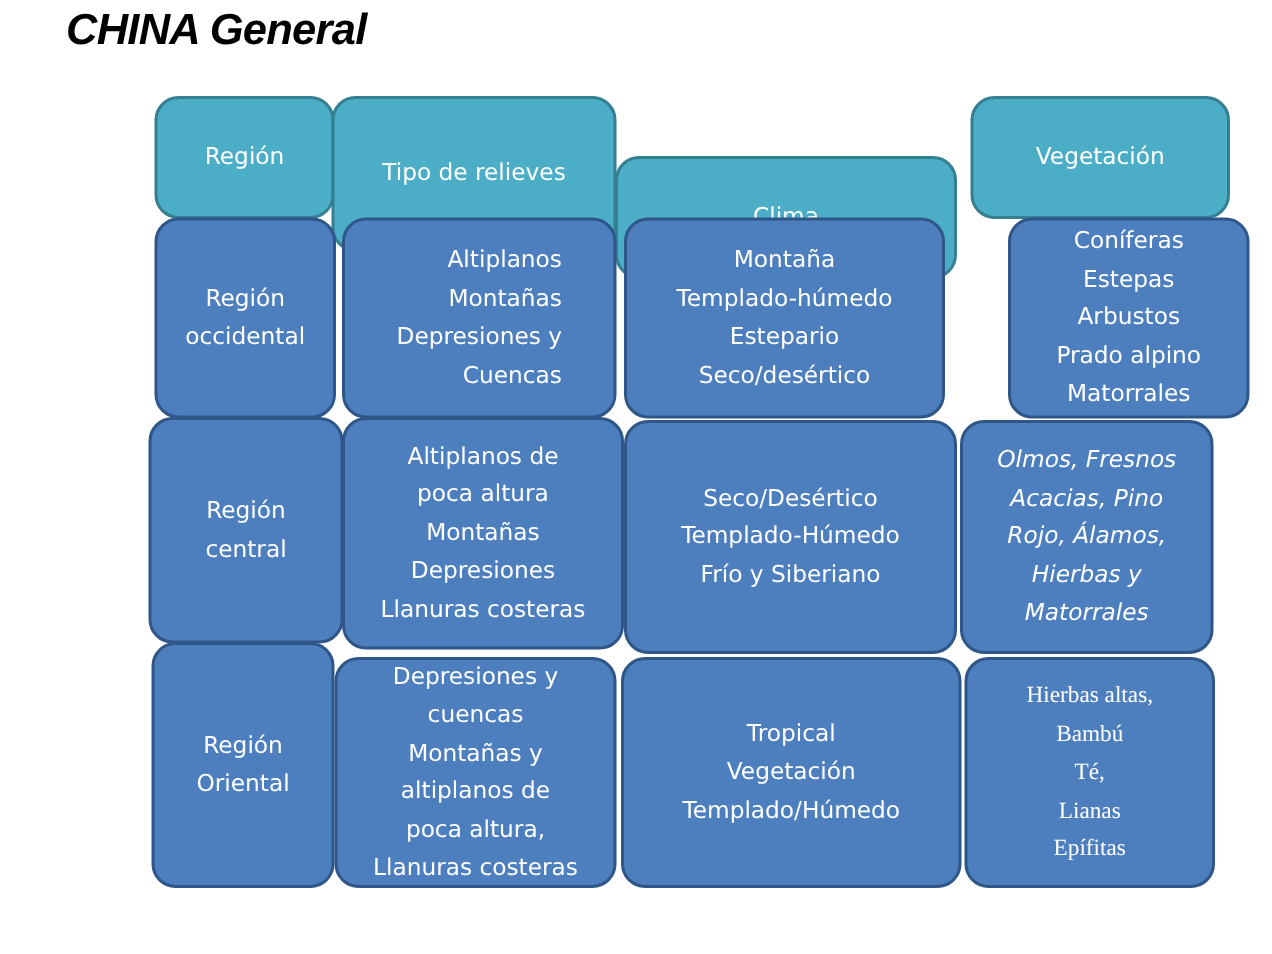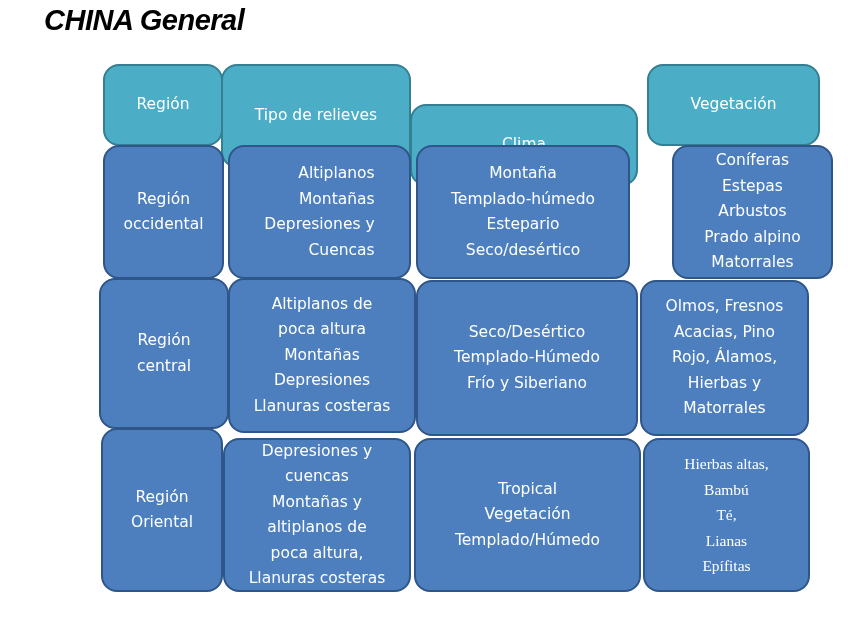--- a/index.html
+++ b/index.html
@@ -38,21 +38,21 @@
 <div class="cell body" style="left:99px;top:278px;width:130px;height:151px;">Región
 central</div>
 <div class="cell body" style="left:228px;top:278px;width:188px;height:155px;">Altiplanos de
 poca altura
 Montañas
 Depresiones
 Llanuras costeras</div>
 <div class="cell body" style="left:416px;top:280px;width:222px;height:156px;">Seco/Desértico
 Templado-Húmedo
 Frío y Siberiano</div>
-<div class="cell body" style="left:640px;top:280px;width:169px;height:156px;">Olmos, Fresnos
+<div class="cell body" style="left:640px;top:280px;width:169px;height:156px;font-style:italic;">Olmos, Fresnos
 Acacias, Pino
 Rojo, Álamos,
 Hierbas y
 Matorrales</div>
 
 <div class="cell body" style="left:101px;top:428px;width:122px;height:164px;">Región
 Oriental</div>
 <div class="cell body" style="left:223px;top:438px;width:188px;height:154px;">Depresiones y
 cuencas
 Montañas y

